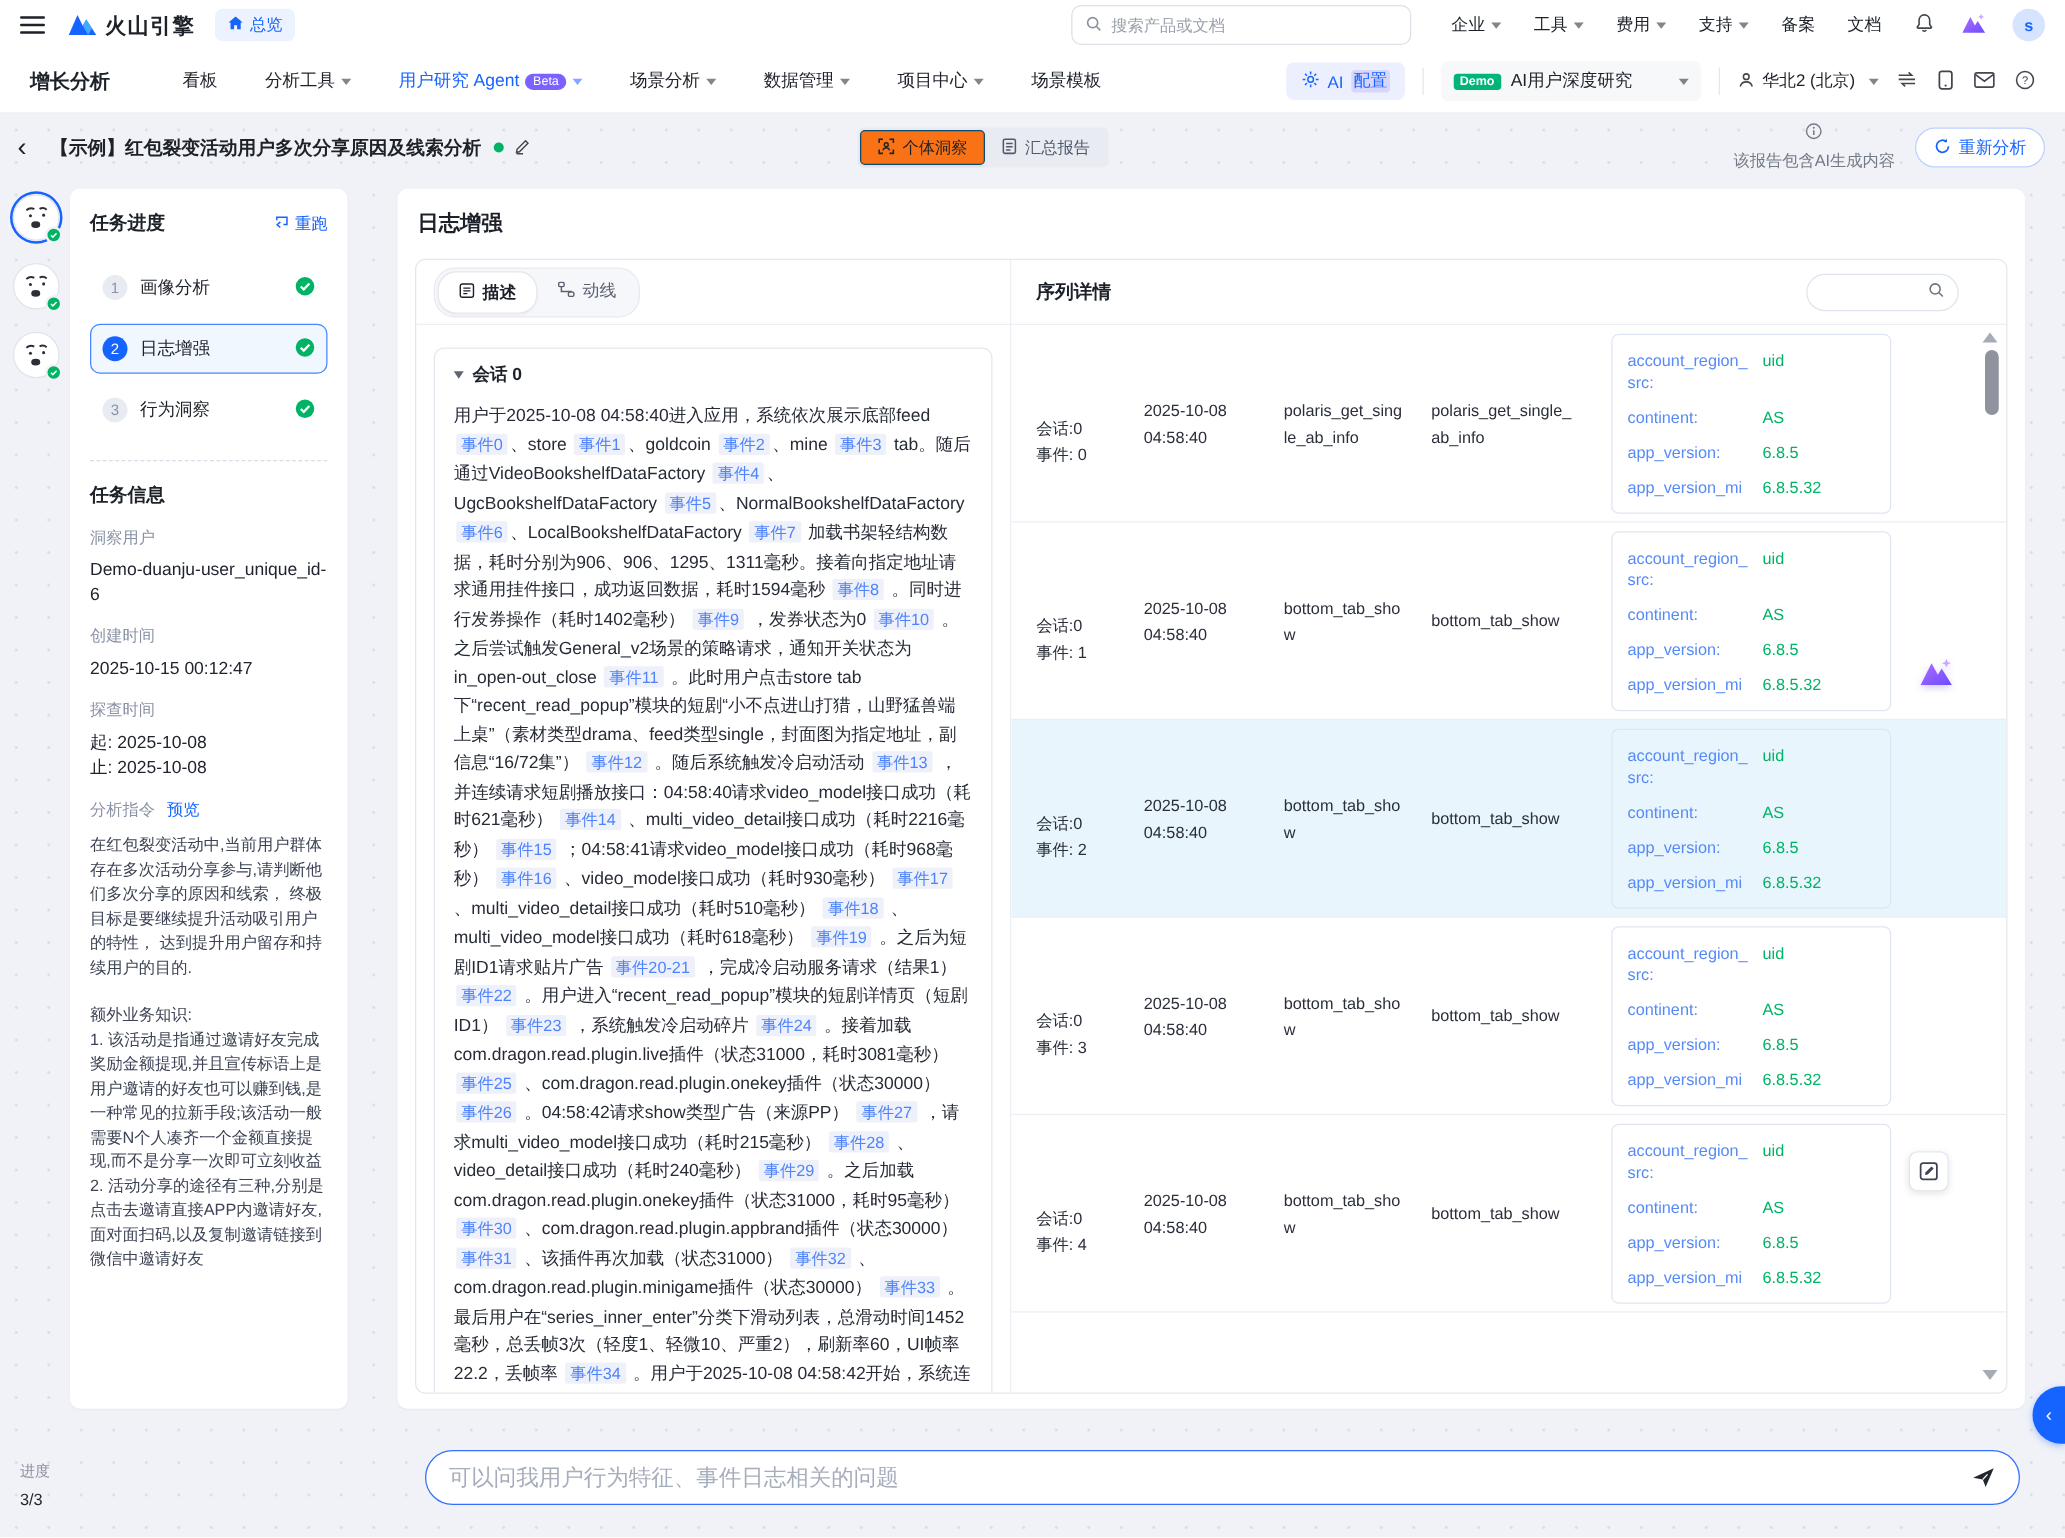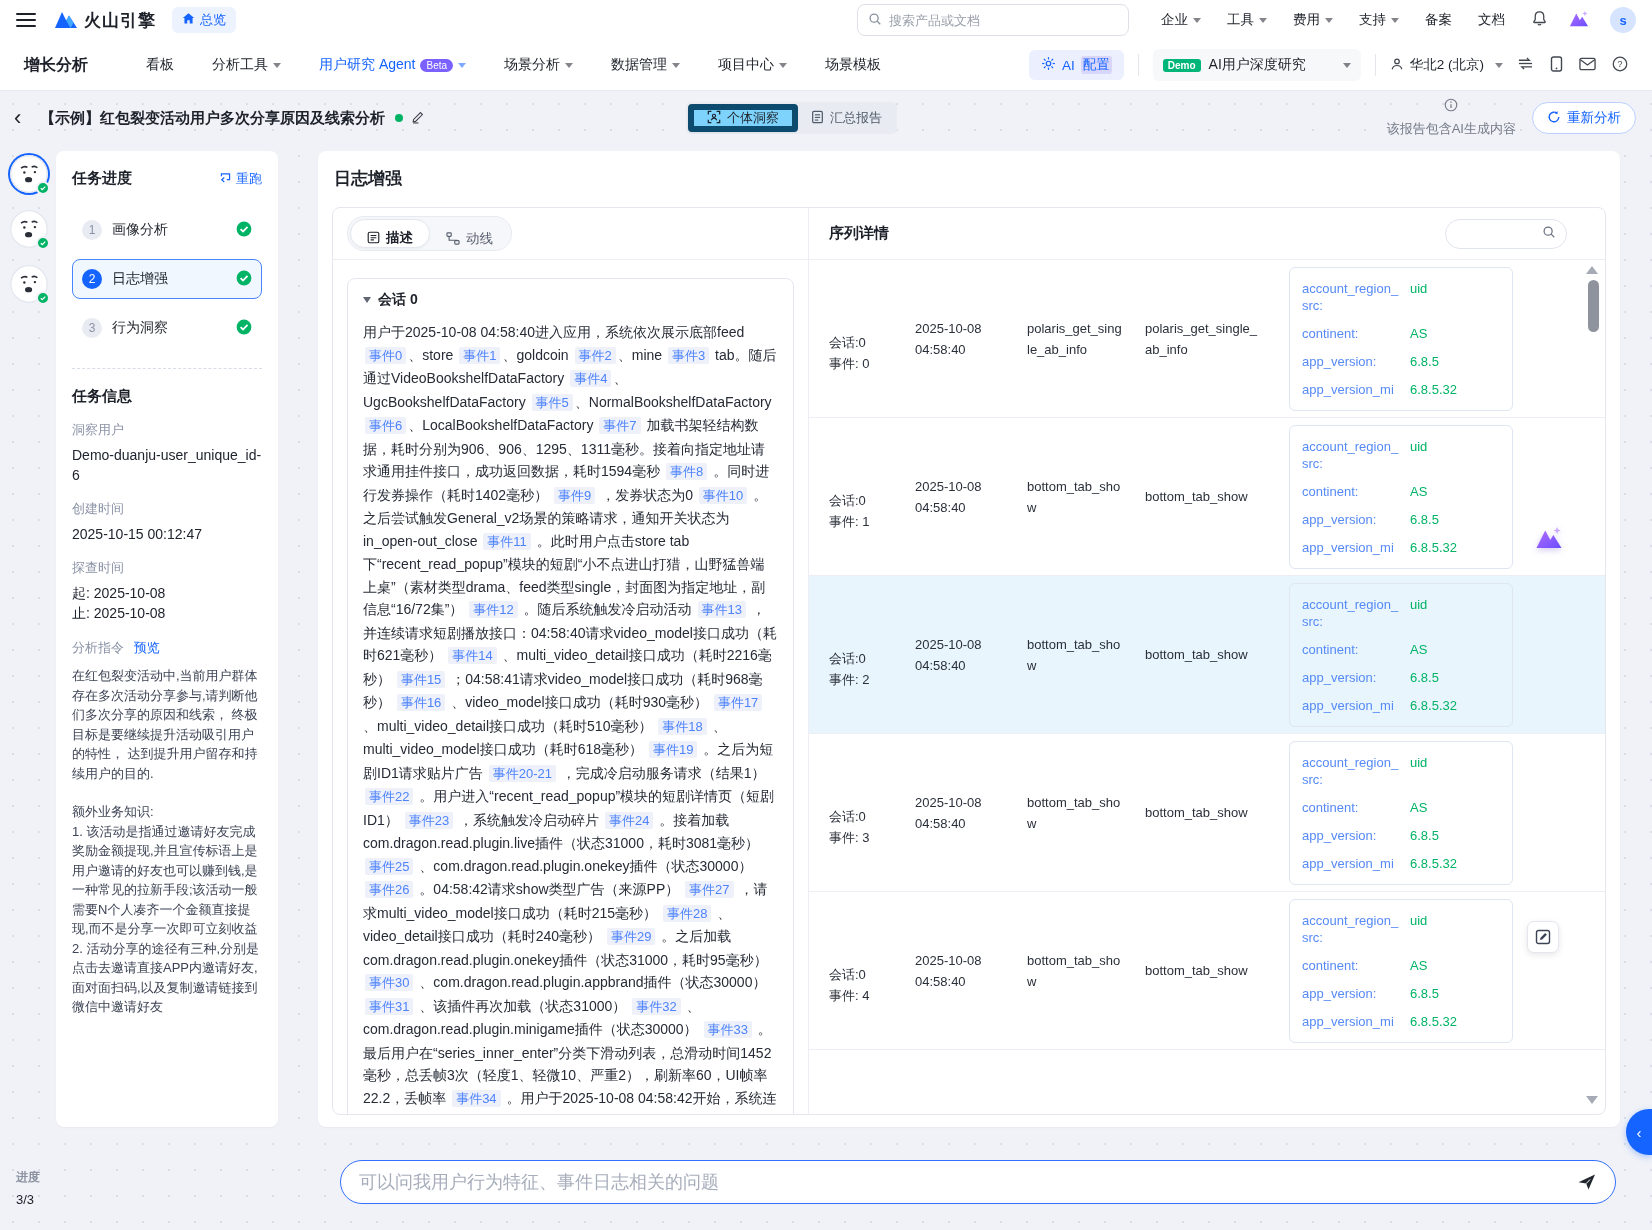--- a/index.html
+++ b/index.html
@@ -46,32 +46,32 @@
     background-image:radial-gradient(circle,#dadce6 1px,transparent 1.2px);
     background-size:26px 26px; }
 
   
   .titlebar { position:absolute; top:8px; left:14px; right:16px; height:38px; display:flex; align-items:center; }
   .back-btn { font-size:22px; color:#1d2129; cursor:pointer; width:26px; line-height:22px; }
   .report-title { font-size:15px; font-weight:bold; }
   .green-dot { width:8px; height:8px; background:#00b365; border-radius:50%; margin:0 8px 0 10px; }
   .toggle-group { position:absolute; left:672px; display:flex; background:#e9ebf2; border-radius:5px; padding:2px; }
   .toggle-btn { display:flex; align-items:center; gap:6px; height:28px; padding:0 13px; font-size:13px; color:#4e5969; border-radius:4px; cursor:pointer; white-space:nowrap; }
-  .toggle-btn.active { background:#7dd3fc; color:#1d2129; border:6px solid #0c4a6e; box-shadow:0 1px 2px rgba(20,30,60,.06); }
+  .toggle-btn.active { background:#f97316; color:#1d2129; border:1px solid #0c4a6e; box-shadow:0 1px 2px rgba(20,30,60,.06); }
   .title-right { margin-left:auto; display:flex; align-items:center; gap:16px; }
   .ai-notice { display:flex; align-items:center; gap:5px; color:#737a87; font-size:13px;flex-direction:column; }
   .btn-reanalyze { display:flex; align-items:center; gap:6px; height:32px; padding:0 14px; border:1px solid #bcd0ff; border-radius:16px; background:#fff; color:#1664ff; font-size:13.5px; cursor:pointer; }
 
   
   .rail { position:absolute; left:10px; top:64px; width:40px; display:flex; flex-direction:column; gap:17px; }
   .rail-avatar { position:relative; width:38px; height:38px; border-radius:50%; cursor:pointer; }
   .rail-avatar.sel { box-shadow:0 0 0 2px #1664ff; border-radius:50%; }
   .rail-badge { position:absolute; right:-2px; bottom:-2px; width:14px; height:14px; background:#00b365; border:2px solid #f1f2f7; border-radius:50%; display:flex; align-items:center; justify-content:center; }
   .progress-footer { position:absolute; left:16px; top:1078px; }
-  .progress-footer .lbl { font-size:12px; color:#8a919f;font-weight:bold; }
+  .progress-footer .lbl { font-size:12px; color:#8a919f; }
   .progress-footer .val { font-size:13px; color:#20242e; margin-top:6px; }
 
   
   .sidebar-card { position:absolute; left:56px; top:60px; width:222px; height:976px; background:#fff; border-radius:8px; padding:18px 16px; overflow:hidden; box-shadow:0 1px 2px rgba(16,24,40,.04); }
   .sb-head { display:flex; align-items:center; }
   .sb-title { font-size:15px; font-weight:bold; }
   .rerun-link { margin-left:auto; color:#1664ff; font-size:13px; display:flex; align-items:center; gap:4px; cursor:pointer; }
   .steps { margin-top:22px; display:flex; flex-direction:column; gap:9px; }
   .step { display:flex; align-items:center; gap:10px; height:40px; padding:0 9px; border:1px solid transparent; border-radius:8px; cursor:pointer; }
   .step.active { background:#f0f7ff; border-color:#4786ff; }
@@ -88,21 +88,21 @@
   .sb-par { font-size:13px; color:#3c4354; line-height:19.5px; margin-top:9px; white-space:pre-line; }
   .sb-par + .sb-par { margin-top:19px; }
 
   
   .main-card { position:absolute; left:318px; top:60px; width:1302px; height:976px; background:#fff; border-radius:8px; box-shadow:0 1px 2px rgba(16,24,40,.04); }
   .main-title { position:absolute; top:16px; left:16px; font-size:17px; font-weight:bold; }
   .inner { position:absolute; top:56px; left:14px; right:14px; bottom:12px; border:1px solid #e4e7ee; border-radius:8px; display:flex; overflow:hidden; background:#fff; }
   .pane-left { width:476px; flex:none; border-right:1px solid #eceef3; display:flex; flex-direction:column; }
   .tabs-row { height:52px; flex:none; border-bottom:1px solid #eceef3; display:flex; align-items:center; padding:0 14px; }
   .tab-pills { display:inline-flex; background:#f6f7fa; border:1px solid #e8eaf0; border-radius:17px; padding:2px; }
-  .tab { display:flex; align-items:flex-end; gap:6px; height:29px; padding:0 16px; border-radius:15px; font-size:13.5px; color:#585f6e; cursor:pointer; white-space:nowrap; }
+  .tab { display:flex; align-items:center; gap:6px; height:29px; padding:16px 16px; border-radius:15px; font-size:13.5px; color:#585f6e; cursor:pointer; white-space:nowrap; }
   .tab.active { background:#fff; color:#1d2129; font-weight:bold; border:1px solid #e4e7ee; box-shadow:0 1px 2px rgba(20,30,60,.05); }
   .desc-scroll { flex:1; overflow:hidden; padding:18px 14px 0; }
   .session-card { border:1px solid #e4e7ee; border-radius:8px; padding:12px 15px 16px; }
   .session-head { display:flex; align-items:center; gap:7px; font-size:14px; font-weight:bold; cursor:pointer; }
   .tri-down { width:0; height:0; border-left:4.5px solid transparent; border-right:4.5px solid transparent; border-top:6px solid #5f6672; }
   .desc-text { margin-top:12px; font-size:14px; line-height:22.5px; color:#262b36; word-break:break-word; }
   .evt { background:#eef1f9; color:#4e83fd; border-radius:2px; padding:1px 4px; font-size:13px; margin:0 2px; white-space:nowrap; cursor:pointer; }
 
   .pane-right { flex:1; position:relative; display:flex; flex-direction:column; }
   .seq-head { height:52px; flex:none; border-bottom:1px solid #eceef3; display:flex; align-items:center; padding:0 20px; }

